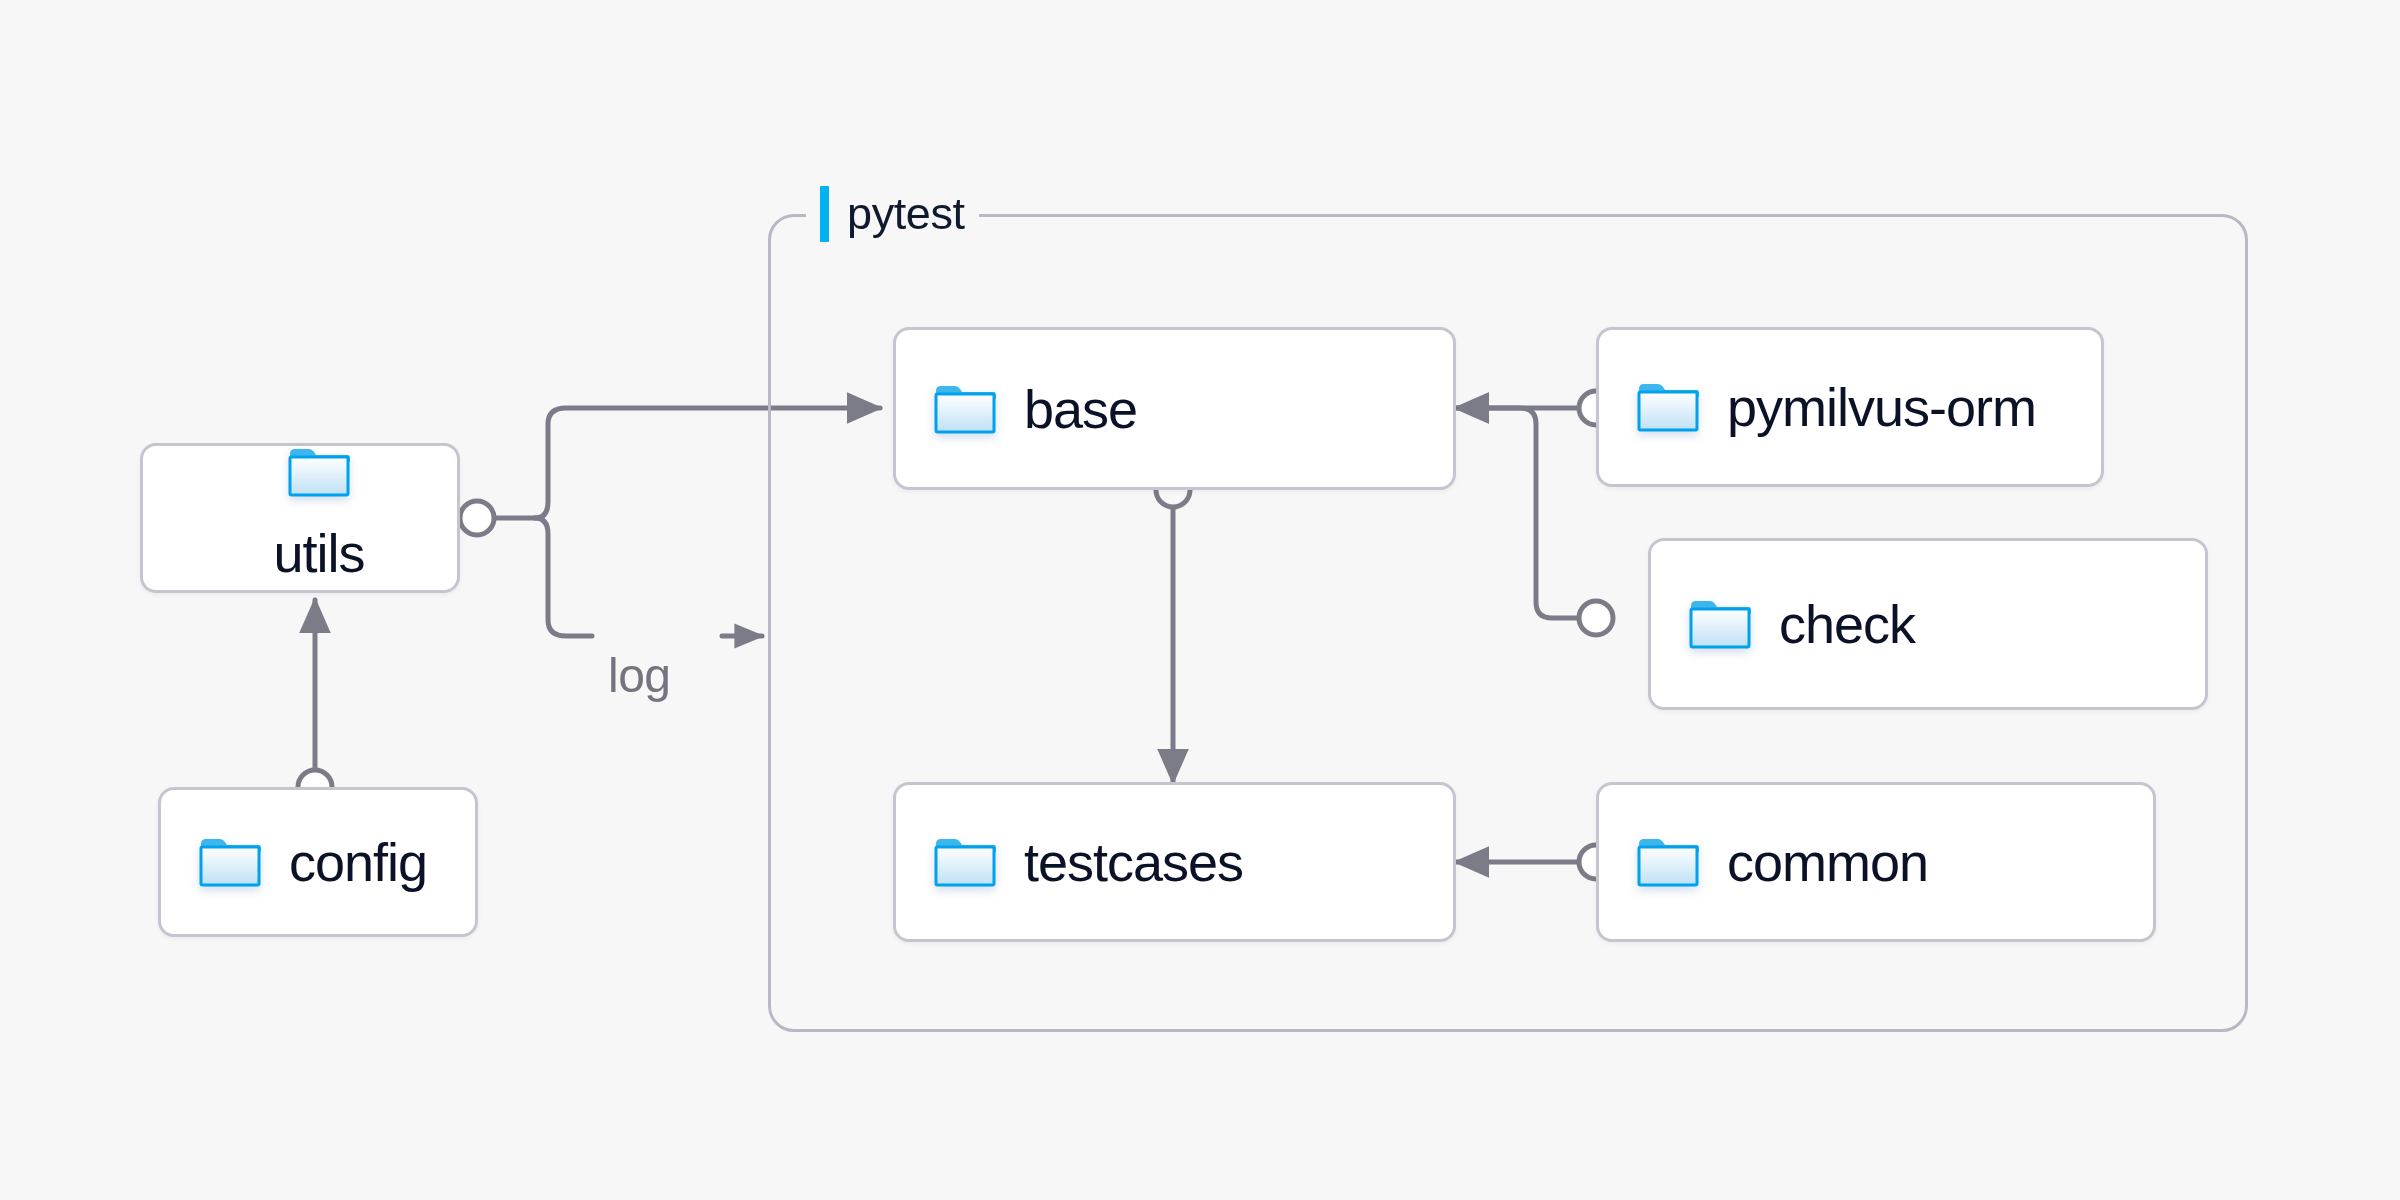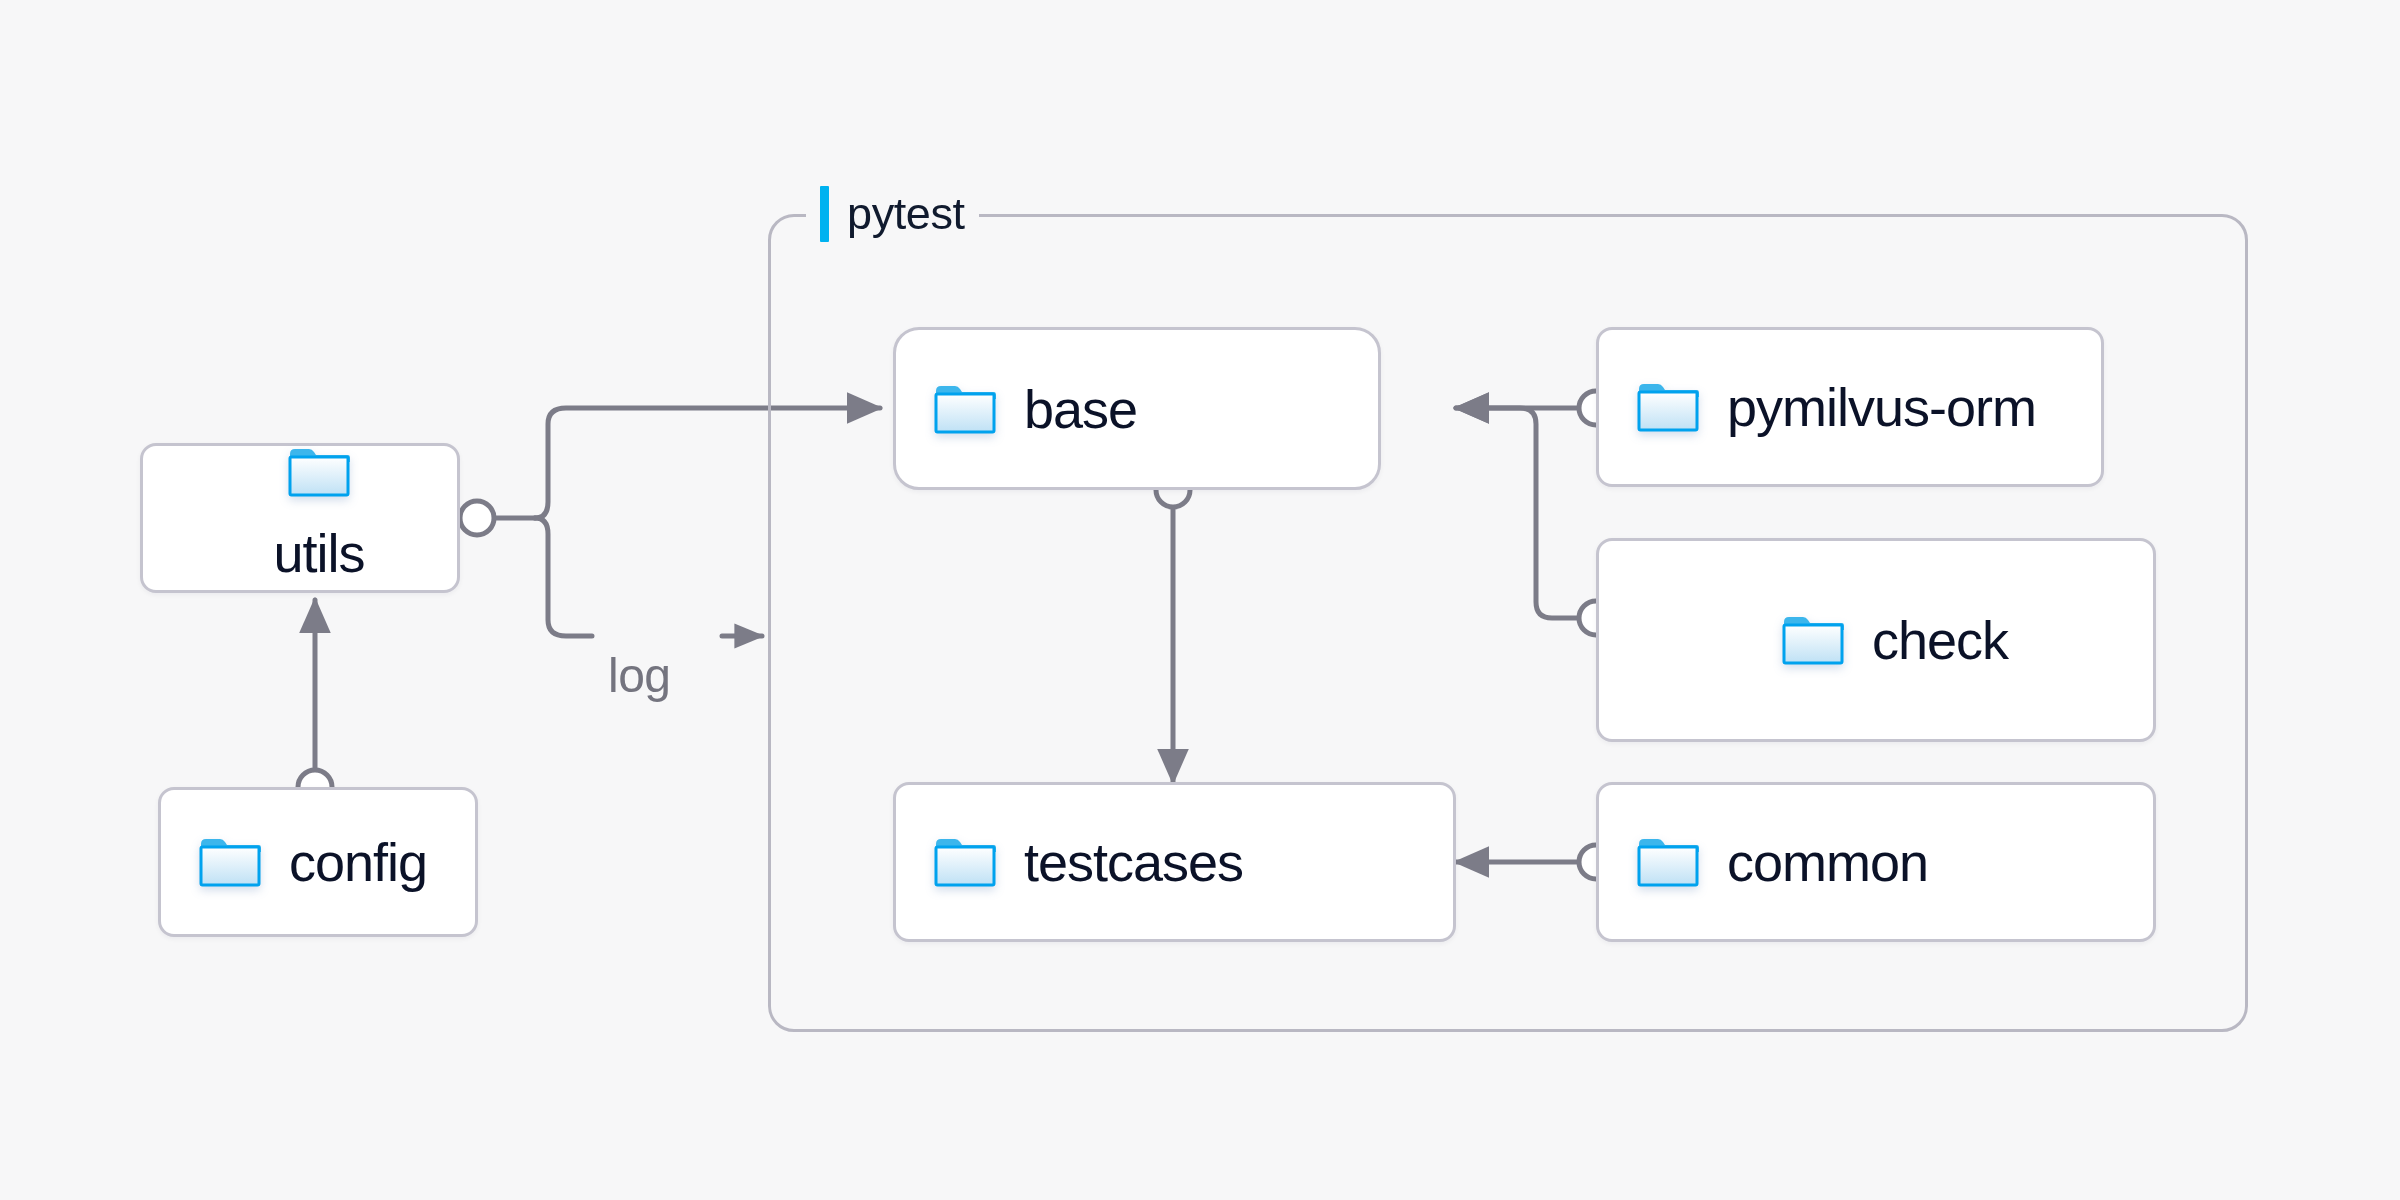--- a/index.html
+++ b/index.html
@@ -176,21 +176,21 @@
   <div class="node" style="left:158px; top:787px; width:320px; height:150px;">
     <span class="folder-icon">
       <svg viewBox="0 0 62 52" width="62" height="52">
         <path d="M2 8 q0-5 5-5 h14 q3 0 5 3 l2 3 h32 q2 0 2 3 v4 h-60 z" fill="#3cb6ec"></path>
         <rect x="2" y="11" width="58" height="38" rx="1.5" fill="url(#folderGrad)" stroke="#00a2ee" stroke-width="3"></rect>
       </svg>
     </span>
     <span class="node-label">config</span>
   </div>
 
-  <div class="node" style="left:893px; top:327px; width:488px; height:163px;border-radius:26px;">
+  <div class="node" style="left:893px; top:327px; width:563px; height:163px;">
     <span class="folder-icon">
       <svg viewBox="0 0 62 52" width="62" height="52">
         <path d="M2 8 q0-5 5-5 h14 q3 0 5 3 l2 3 h32 q2 0 2 3 v4 h-60 z" fill="#3cb6ec"></path>
         <rect x="2" y="11" width="58" height="38" rx="1.5" fill="url(#folderGrad)" stroke="#00a2ee" stroke-width="3"></rect>
       </svg>
     </span>
     <span class="node-label">base</span>
   </div>
 
   <div class="node" style="left:893px; top:782px; width:563px; height:160px;">
@@ -206,21 +206,21 @@
   <div class="node" style="left:1596px; top:327px; width:508px; height:160px;">
     <span class="folder-icon">
       <svg viewBox="0 0 62 52" width="62" height="52">
         <path d="M2 8 q0-5 5-5 h14 q3 0 5 3 l2 3 h32 q2 0 2 3 v4 h-60 z" fill="#3cb6ec"></path>
         <rect x="2" y="11" width="58" height="38" rx="1.5" fill="url(#folderGrad)" stroke="#00a2ee" stroke-width="3"></rect>
       </svg>
     </span>
     <span class="node-label">pymilvus-orm</span>
   </div>
 
-  <div class="node" style="left:1596px; top:538px; width:560px; height:204px;justify-content:center;">
+  <div class="node" style="left:1648px; top:538px; width:560px; height:172px;">
     <span class="folder-icon">
       <svg viewBox="0 0 62 52" width="62" height="52">
         <path d="M2 8 q0-5 5-5 h14 q3 0 5 3 l2 3 h32 q2 0 2 3 v4 h-60 z" fill="#3cb6ec"></path>
         <rect x="2" y="11" width="58" height="38" rx="1.5" fill="url(#folderGrad)" stroke="#00a2ee" stroke-width="3"></rect>
       </svg>
     </span>
     <span class="node-label">check</span>
   </div>
 
   <div class="node" style="left:1596px; top:782px; width:560px; height:160px;">

